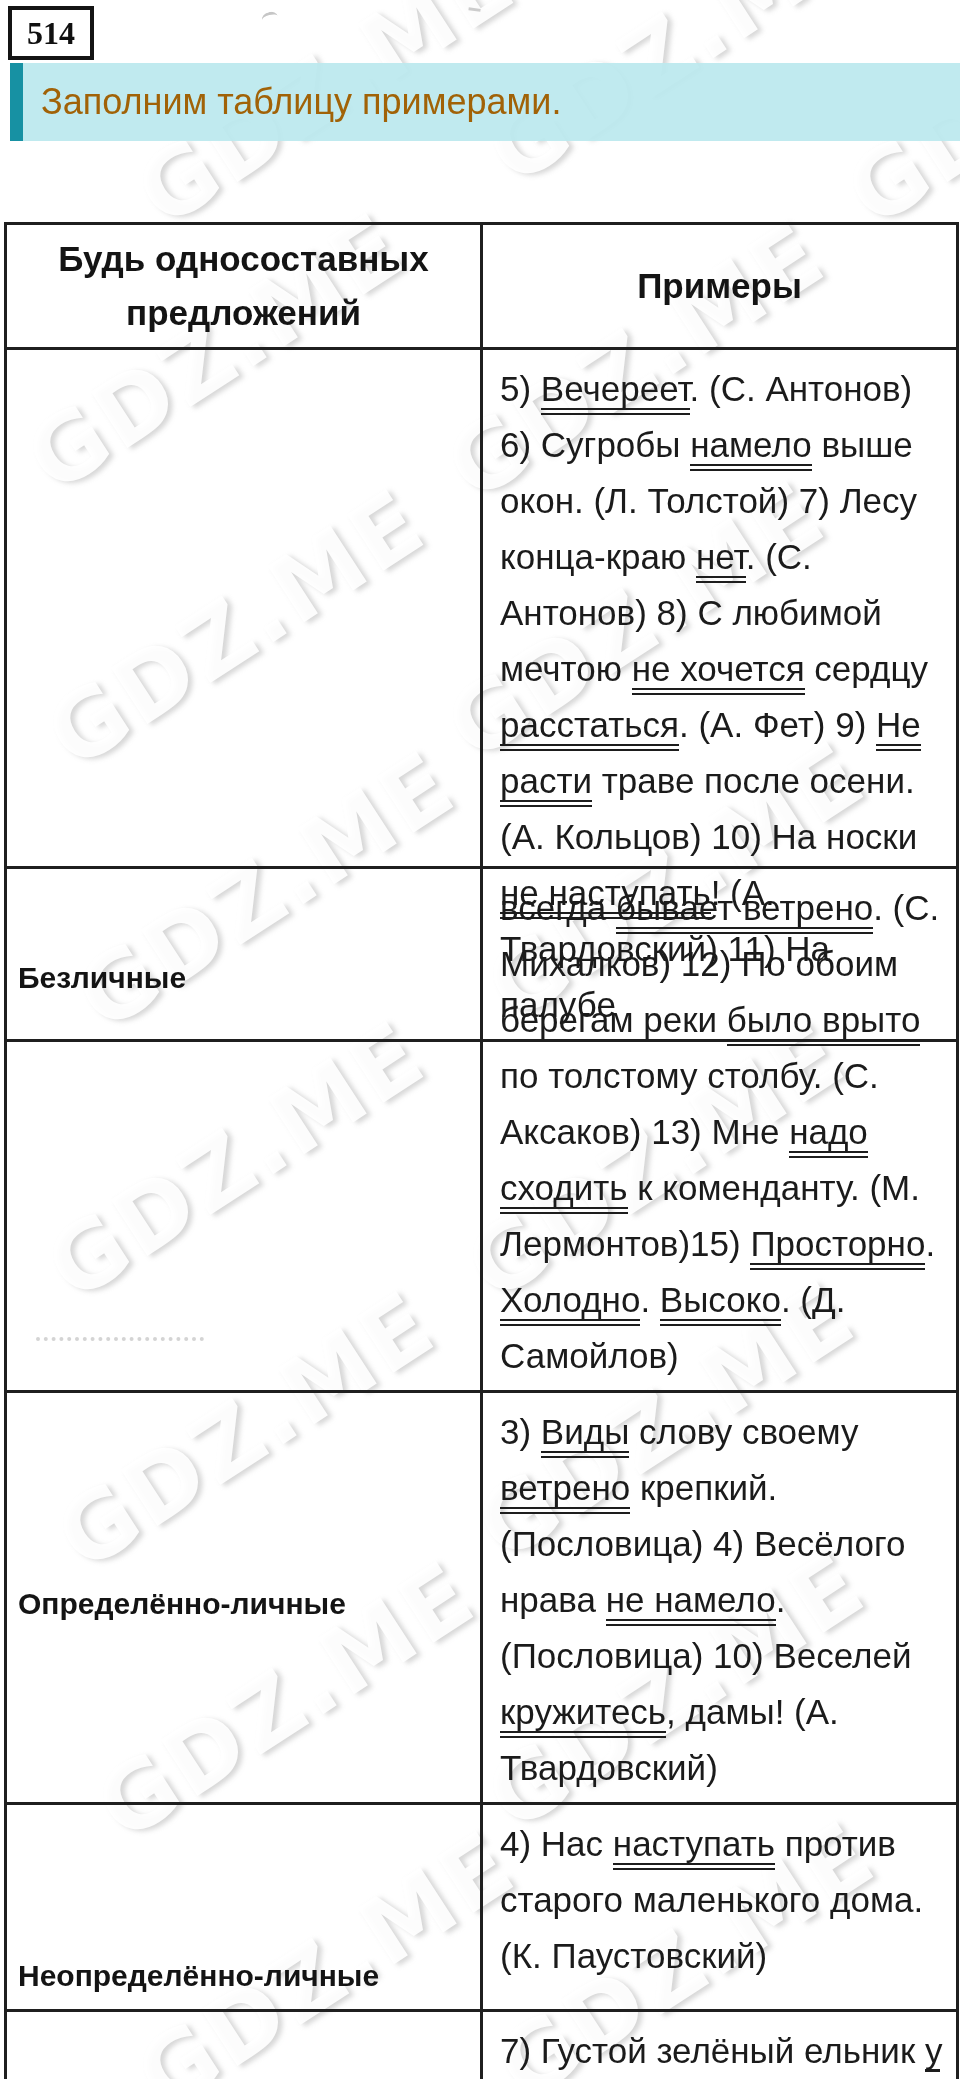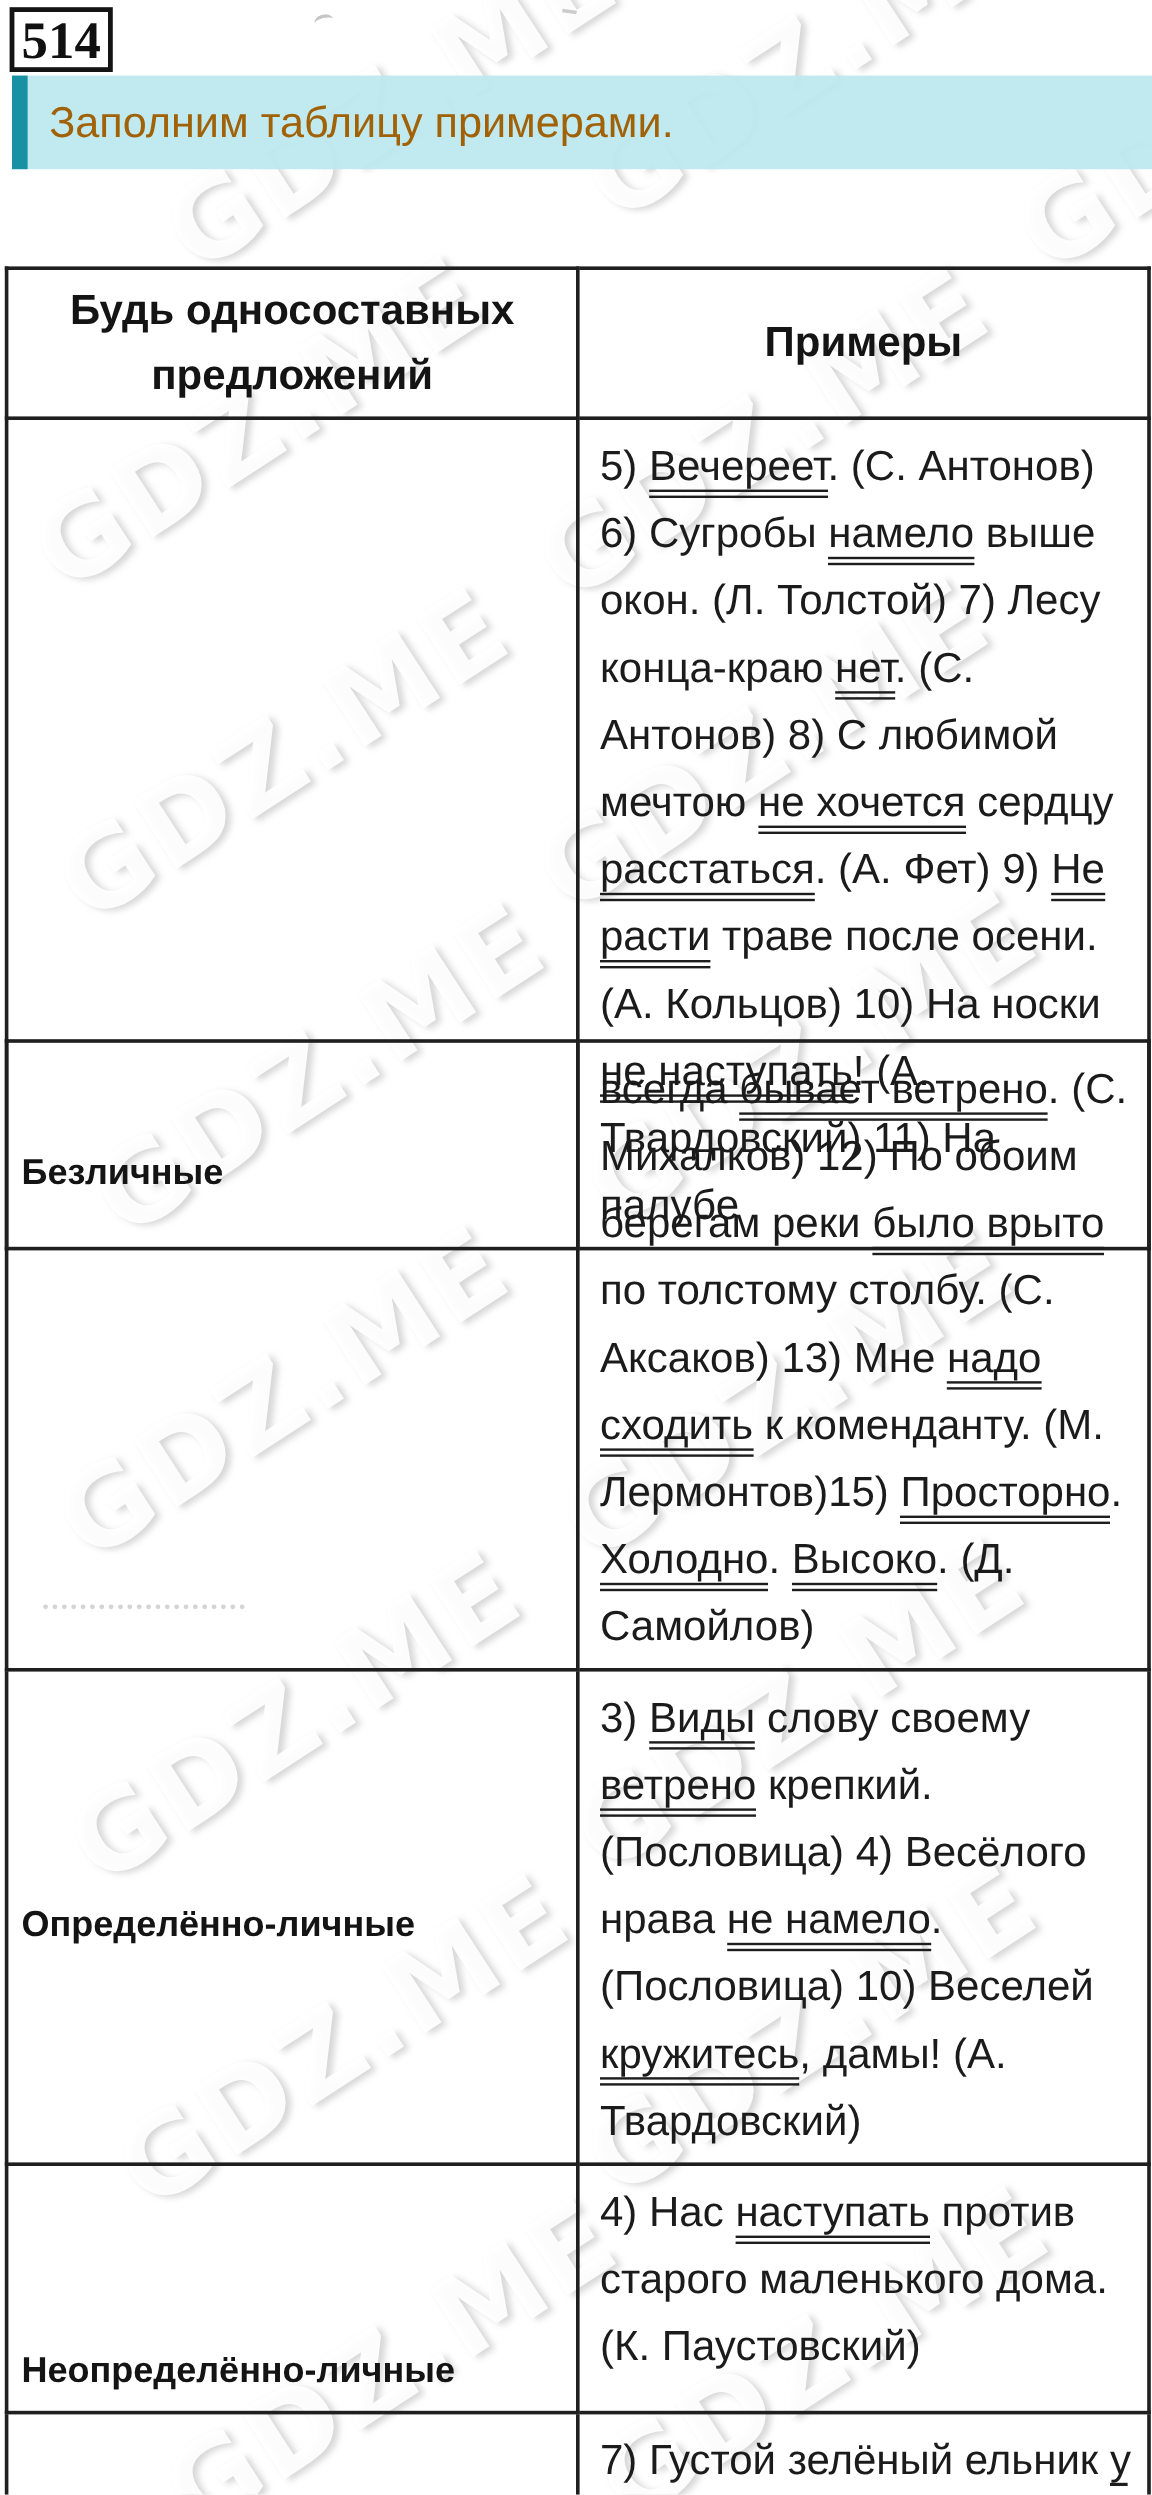--- a/index.html
+++ b/index.html
@@ -17,21 +17,21 @@
     color:rgba(255,255,255,0.92);
     text-shadow:3px 4px 5px rgba(150,150,150,0.38), -1px -1px 1px rgba(255,255,255,0.9);
     transform:rotate(-33deg);transform-origin:left top;
   }
   .content{position:absolute;inset:0;z-index:2;}
   
   .num-box{
     position:absolute;left:8px;top:6px;width:78px;height:46px;
     border:4px solid #141414;background:transparent;
     display:flex;align-items:center;justify-content:center;
-    font-family:"Liberation Serif",serif;font-weight:700;font-size:44px;color:#101010;
+    font-family:"Liberation Serif",serif;font-weight:700;font-size:32px;color:#101010;
   }
   
   .art{position:absolute;pointer-events:none;}
   .art1{left:262px;top:12px;width:16px;height:9px;border-top:3px solid #c6c6c6;transform:rotate(-14deg);border-radius:50% 50% 0 0;}
   .art2{left:468px;top:8px;width:12px;height:8px;border-top:3px solid #cccccc;transform:rotate(8deg);}
   .art3{left:36px;top:1337px;width:168px;border-top:4px dotted #d4d4d4;}
   
   .instruction{
     position:absolute;left:10px;top:63px;width:960px;height:78px;
     background:rgba(187,232,238,0.93);

